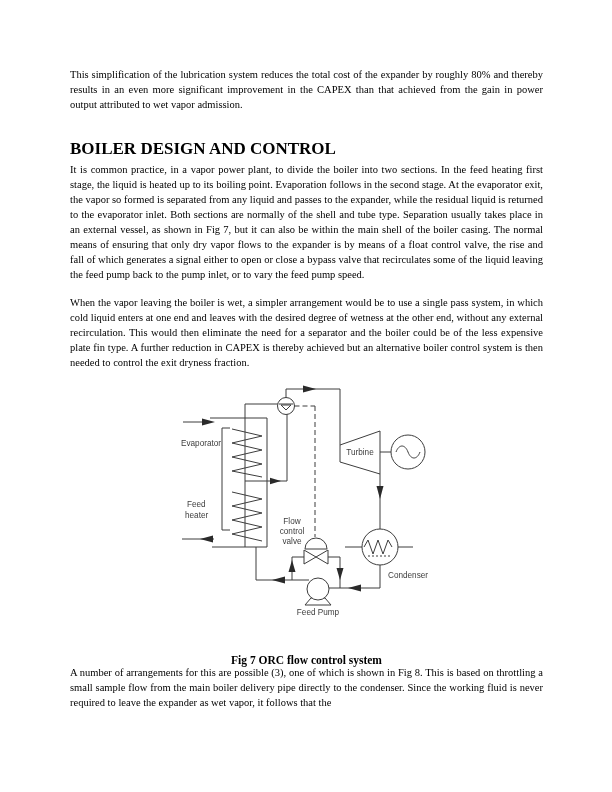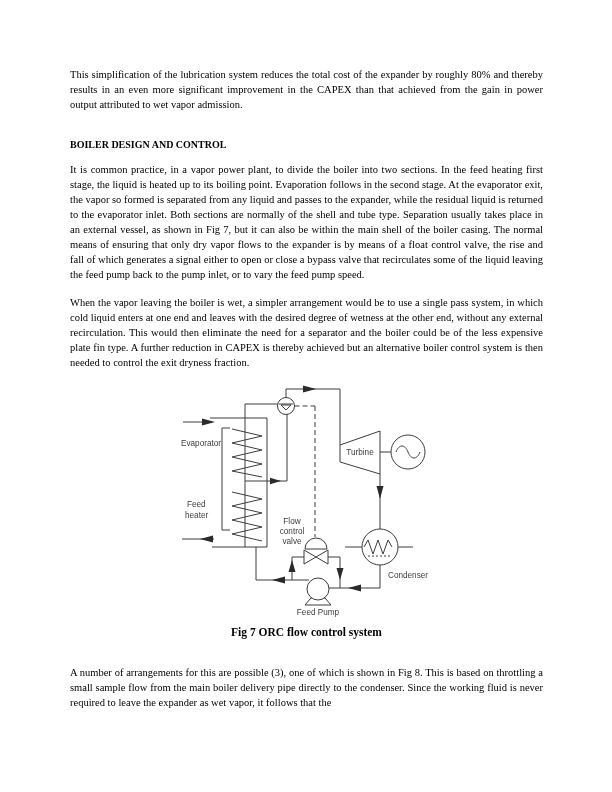--- a/index.html
+++ b/index.html
@@ -15,27 +15,28 @@
   .para{
     position:absolute;
     left:70px;width:473px;
     font-size:10.5px;line-height:15px;
     text-align:justify;
     text-justify:inter-word;
   }
   .heading{
     position:absolute;
     left:70px;width:473px;
-    font-size:10px;font-weight:bold;
+    font-size:17px;font-weight:bold;
   }
   .caption{
     position:absolute;
     left:70px;width:473px;
     font-size:11.5px;font-weight:bold;
     text-align:center;
+    margin-top:28px;
   }
   .diagram{
     position:absolute;
     left:160px;top:380px;
     width:300px;height:243px;
   }
   .diagram text{
     font-family:"Liberation Sans", sans-serif;
     font-size:8.2px;
     fill:#3d3d3d;

